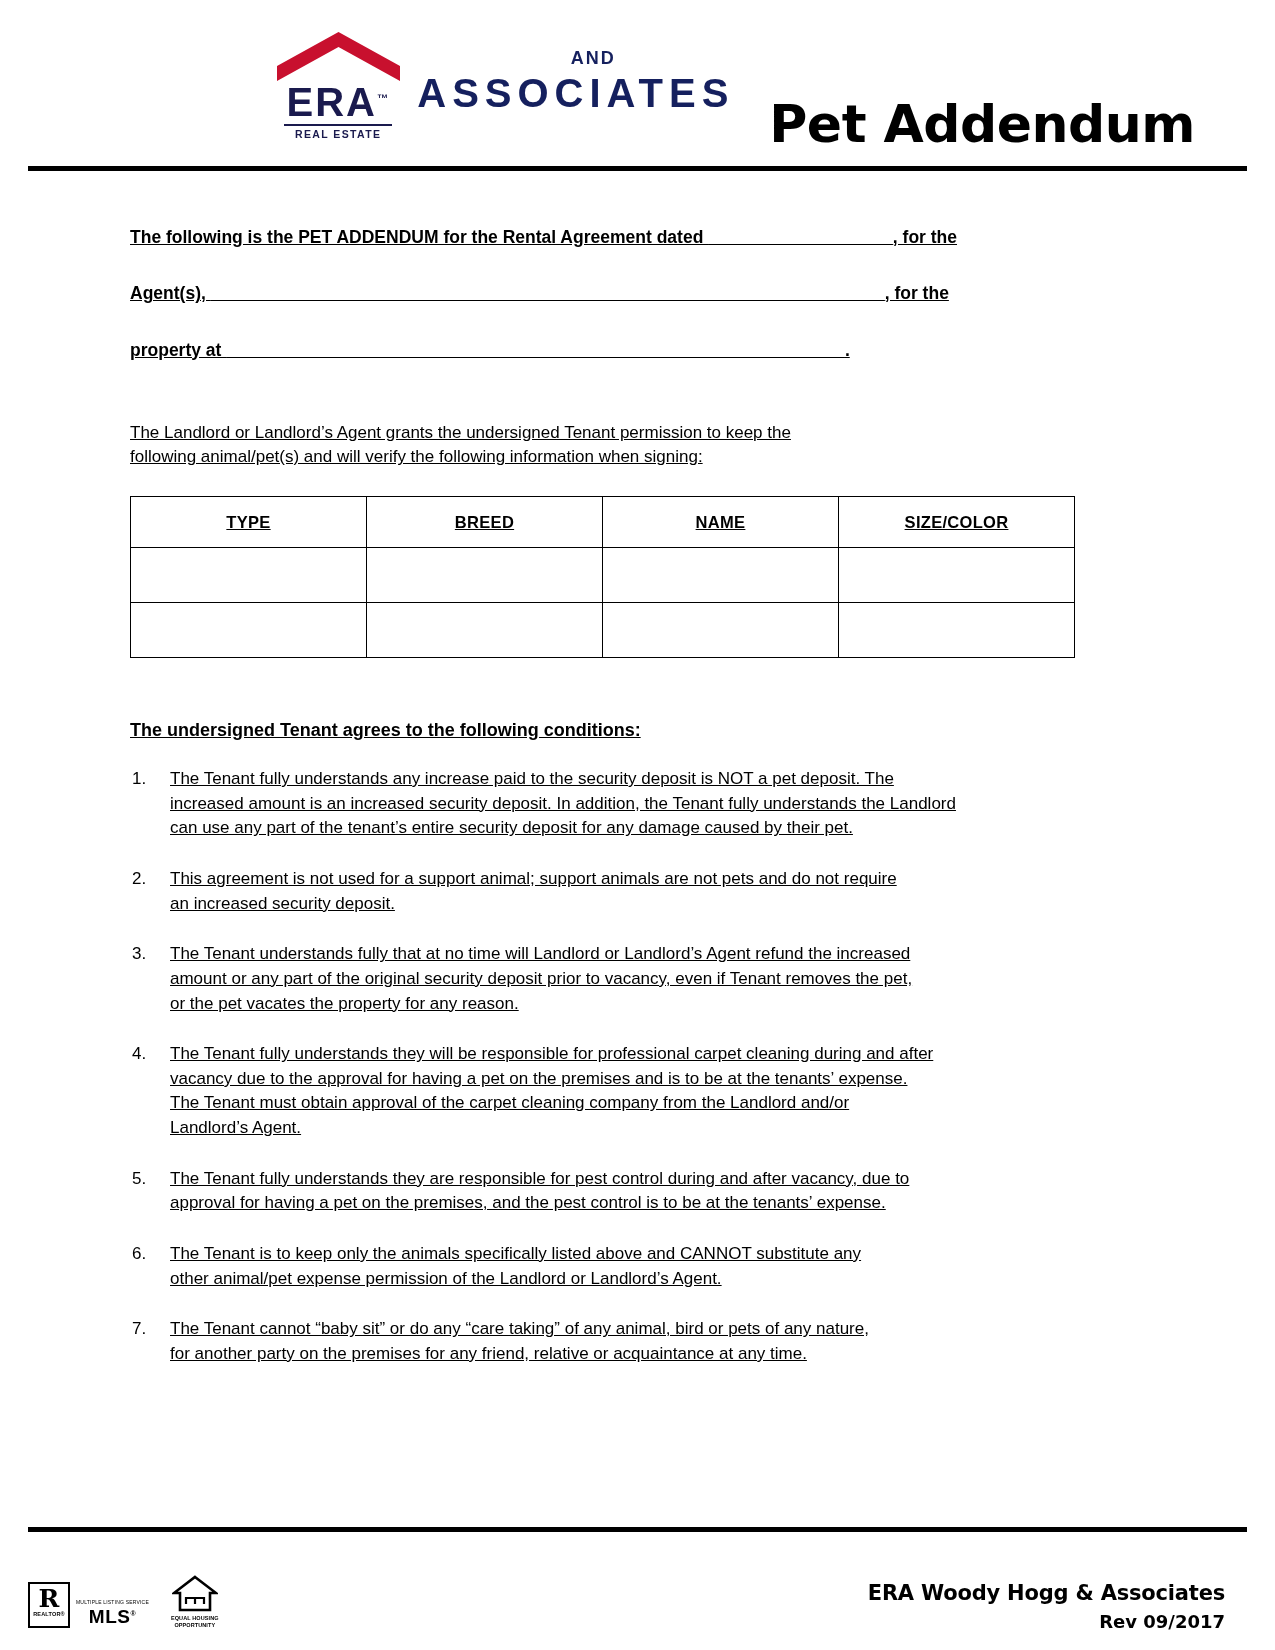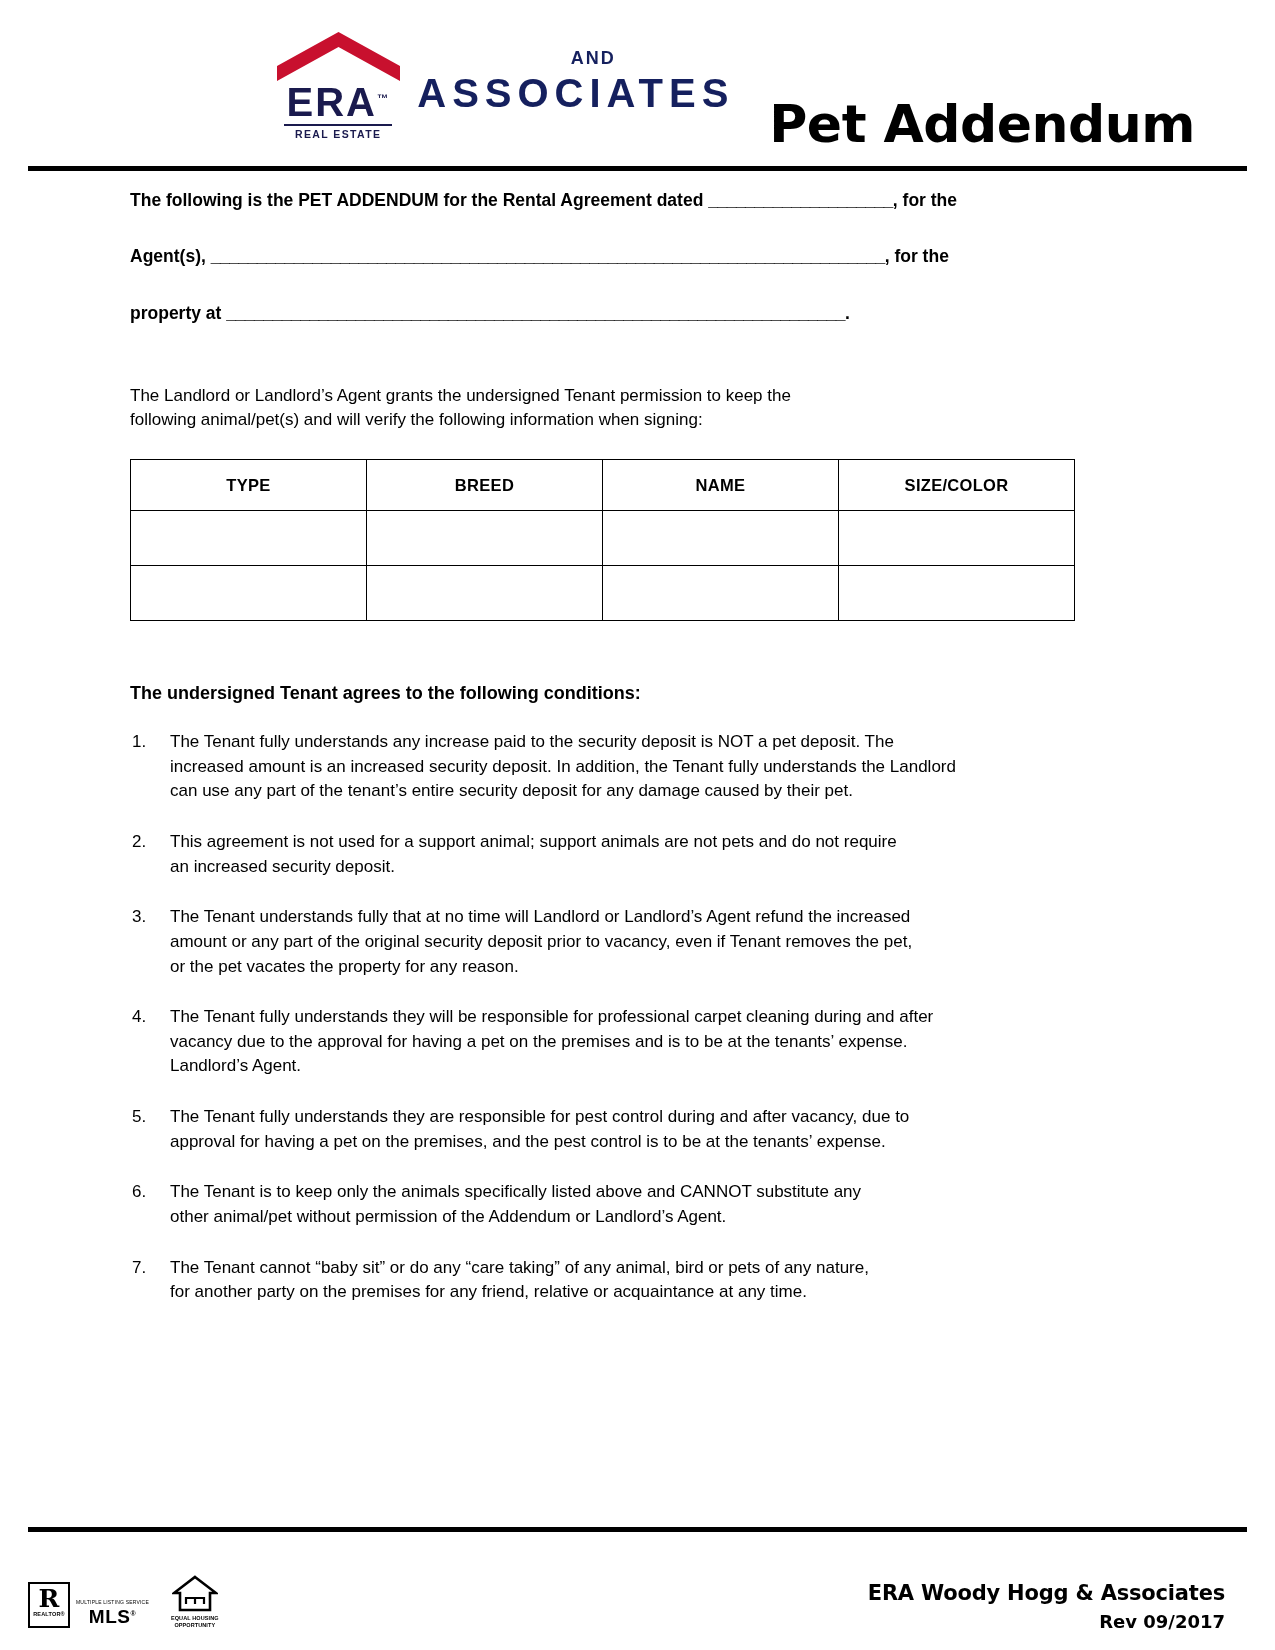--- a/index.html
+++ b/index.html
@@ -126,22 +126,23 @@
     white-space: nowrap;
   }
   .rule-top {
     height: 5px;
     background: #000;
     margin: 6px 28px 0 28px;
   }
 
   
   .content {
-    padding: 16px 100px 0 130px;
+    padding: 53px 100px 0 130px;
     box-sizing: border-box;
+    text-decoration: underline;
   }
   .intro-line {
     font-size: 17.5px;
     font-weight: bold;
     line-height: 1.5;
     margin-bottom: 30px;
     white-space: nowrap;
   }
   .intro-line.last { margin-bottom: 16px; }
   .blank { letter-spacing: -0.5px; }
@@ -396,35 +397,36 @@
           <div>The Tenant understands fully that at no time will Landlord or Landlord’s Agent refund the increased</div>
           <div>amount or any part of the original security deposit prior to vacancy, even if Tenant removes the pet,</div>
           <div>or the pet vacates the property for any reason.</div>
         </span>
       </li>
       <li>
         <span class="num">4.</span>
         <span class="txt">
           <div>The Tenant fully understands they will be responsible for professional carpet cleaning during and after</div>
           <div>vacancy due to the approval for having a pet on the premises and is to be at the tenants’ expense.</div>
+          <div>The Tenant must obtain approval of the carpet cleaning company from the Landlord and/or</div>
           <div>Landlord’s Agent.</div>
         </span>
       </li>
       <li>
         <span class="num">5.</span>
         <span class="txt">
           <div>The Tenant fully understands they are responsible for pest control during and after vacancy, due to</div>
           <div>approval for having a pet on the premises, and the pest control is to be at the tenants’ expense.</div>
         </span>
       </li>
       <li>
         <span class="num">6.</span>
         <span class="txt">
           <div>The Tenant is to keep only the animals specifically listed above and CANNOT substitute any</div>
-          <div>other animal/pet without permission of the Addendum or Landlord’s Agent.</div>
+          <div>other animal/pet expense permission of the Landlord or Landlord’s Agent.</div>
         </span>
       </li>
       <li>
         <span class="num">7.</span>
         <span class="txt">
           <div>The Tenant cannot “baby sit” or do any “care taking” of any animal, bird or pets of any nature,</div>
           <div>for another party on the premises for any friend, relative or acquaintance at any time.</div>
         </span>
       </li>
     </ol>

